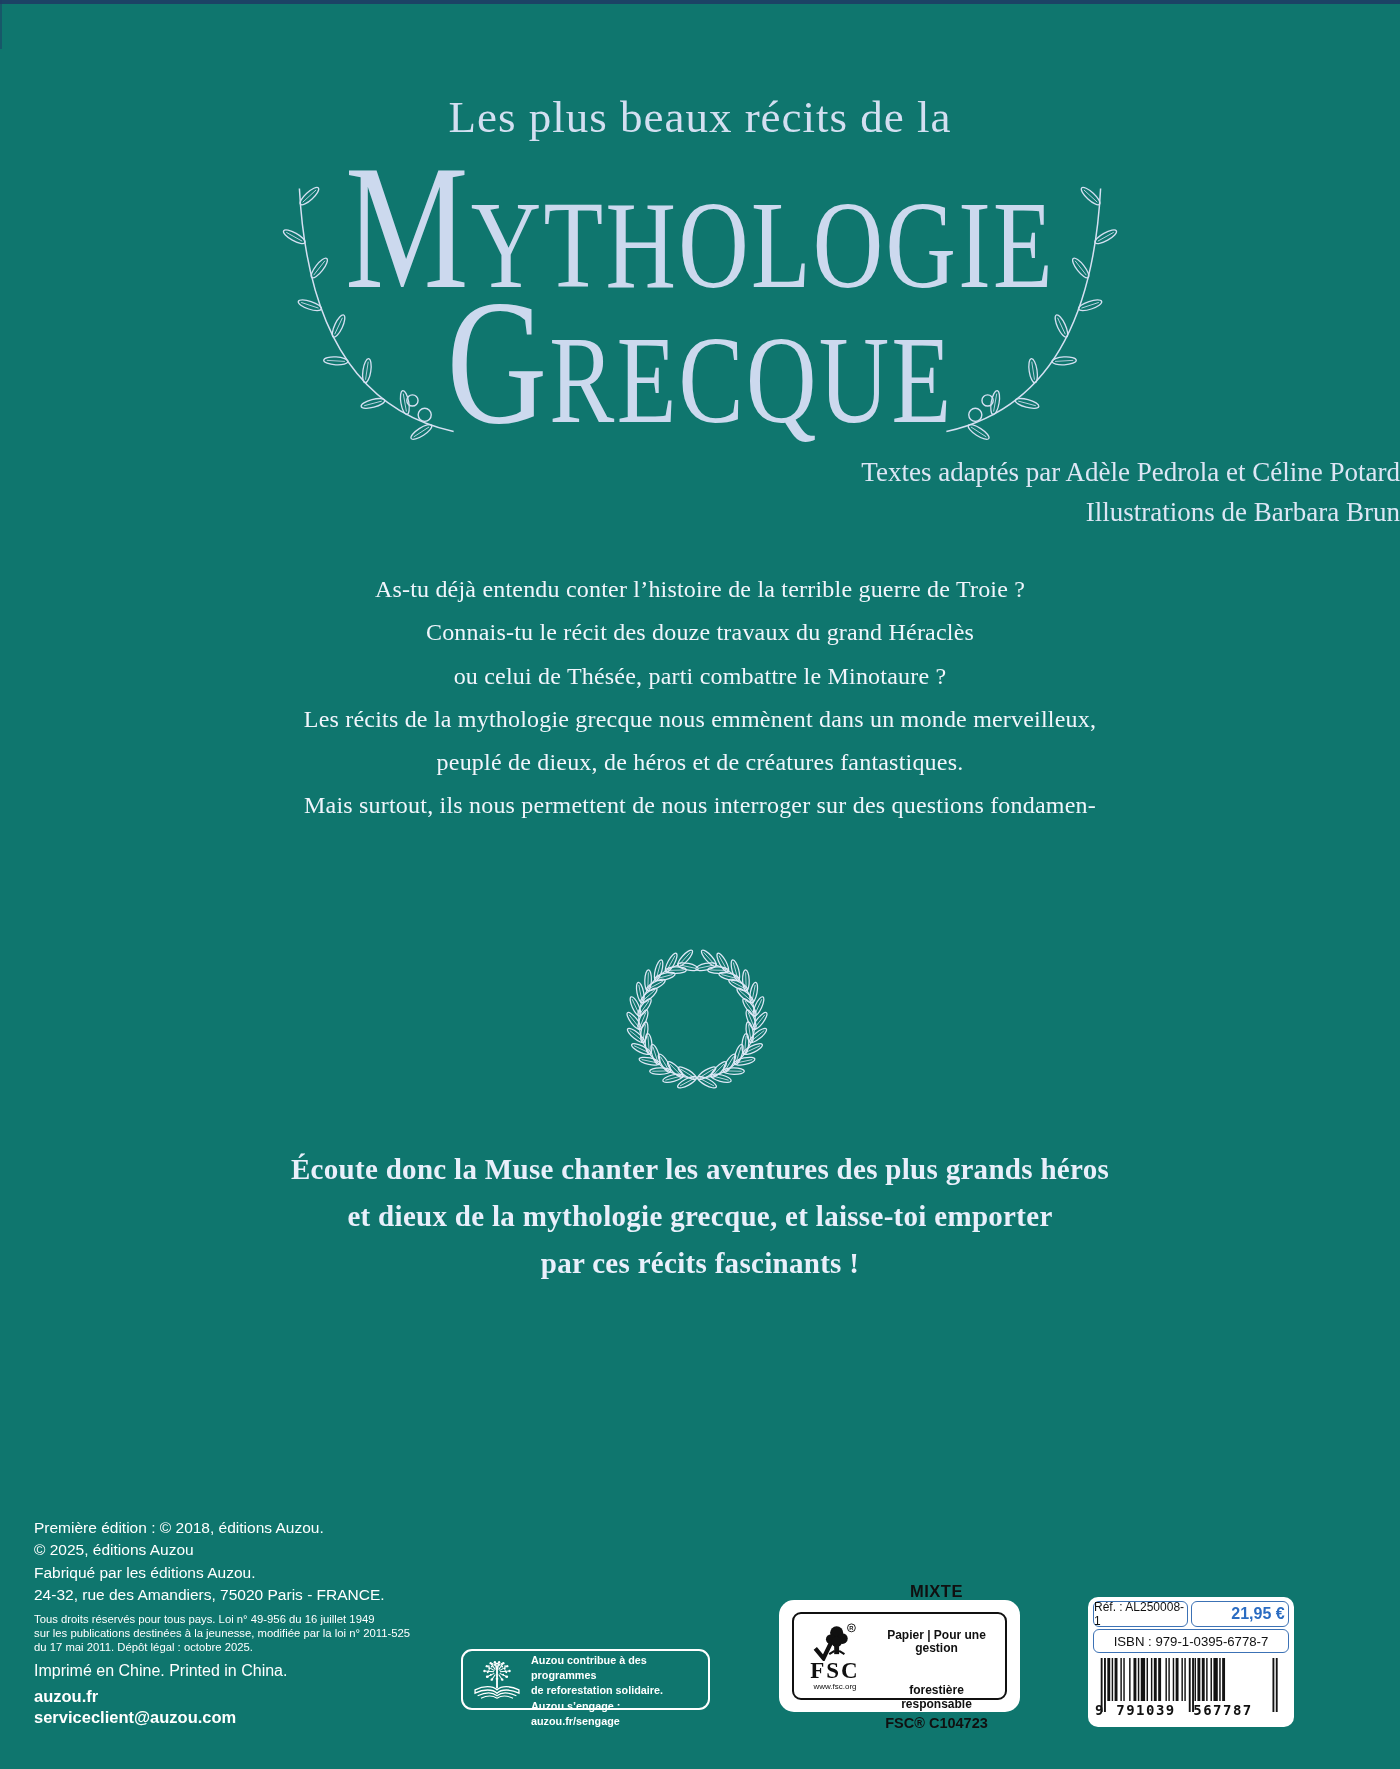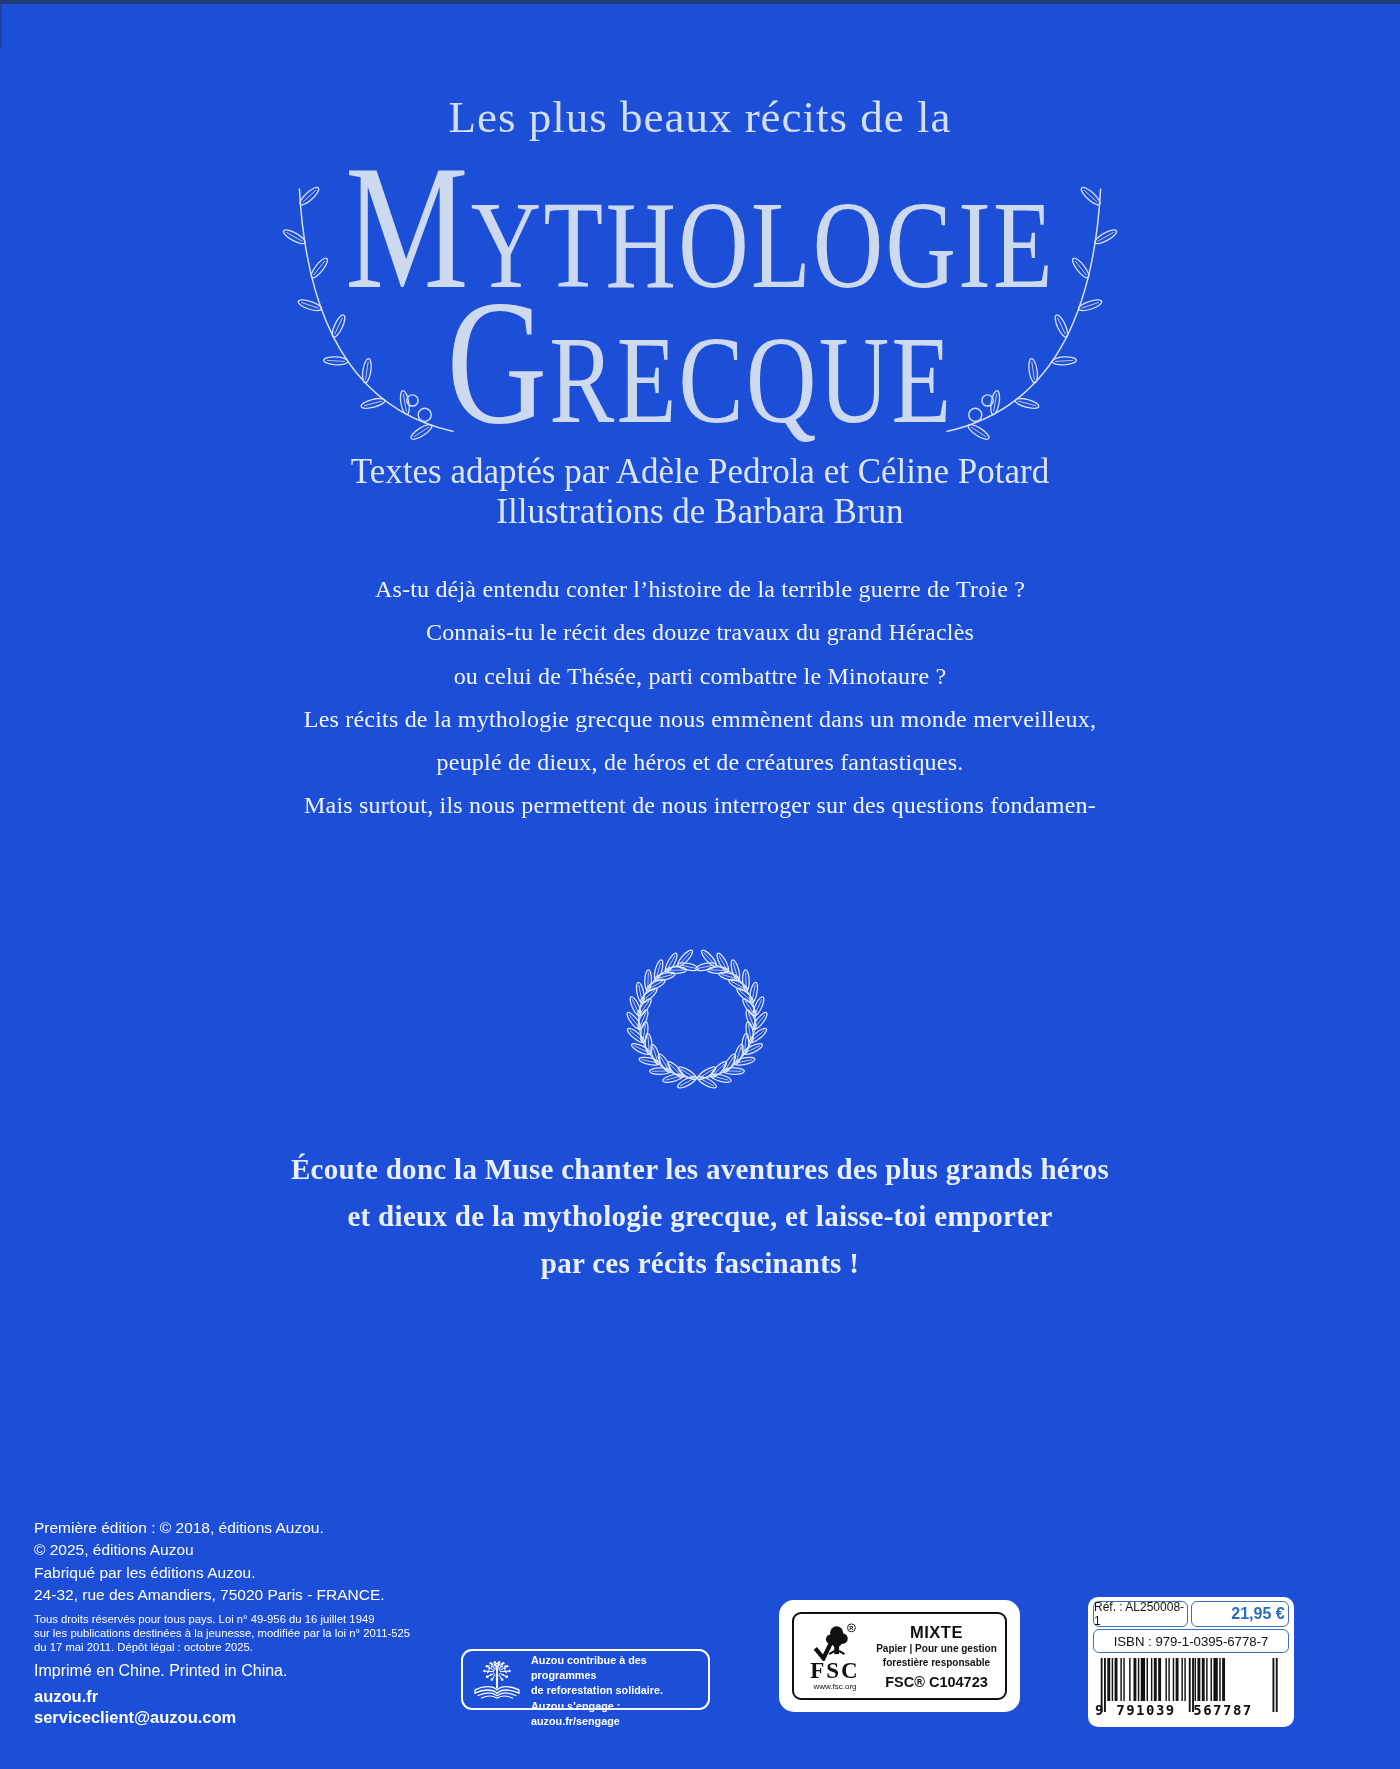--- a/index.html
+++ b/index.html
@@ -1,19 +1,19 @@
 <!DOCTYPE html>
 <html><head>
 <meta charset="utf-8">
 <style>
   html,body{margin:0;padding:0;background:#2c3e50;}
   .page{
     position:relative;
     width:1400px;height:1769px;
-    background:#1d4ed8;
+    background:#0f766e;
     overflow:hidden;
     font-family:"Liberation Sans","DejaVu Sans",sans-serif;
   }
   .scan-edge-top{position:absolute;top:0;left:0;right:0;height:4px;background:#1f3a64;opacity:.85;}
   .scan-edge-left{position:absolute;top:0;left:0;bottom:1720px;width:2px;background:#1f3a64;opacity:.5;}
 
   
   .title-block{position:absolute;top:92px;left:0;right:0;text-align:center;}
   .kicker{
     font-family:"Liberation Serif","DejaVu Serif",serif;
@@ -27,23 +27,23 @@
     transform:scaleX(.78);transform-origin:50% 50%;
     margin-top:14px;
   }
   .title-main.second{margin-top:-4px;}
   .branch{position:absolute;top:168px;width:215px;height:285px;}
   .branch.left{left:262px;}
   .branch.right{left:923px;}
 
   
   .credits{
-    position:absolute;top:452px;left:0;right:0;text-align:center;
+    position:absolute;top:452px;left:0;right:0;text-align:right;
     font-family:"Liberation Serif","DejaVu Serif",serif;
-    font-size:35px;line-height:40px;color:#dde6f5;
+    font-size:27px;line-height:40px;color:#dde6f5;
   }
 
   
   .blurb{
     position:absolute;top:568px;left:60px;right:60px;text-align:center;
     font-family:"Liberation Serif","DejaVu Serif",serif;
     font-size:24px;line-height:43.3px;color:#f1f5fc;letter-spacing:.2px;
   }
 
   
@@ -82,21 +82,21 @@
   .fsc-inner{
     height:100%;border:2.2px solid #101010;border-radius:9px;box-sizing:border-box;
     display:flex;align-items:center;padding:4px 6px;gap:4px;color:#101010;
   }
   .fsc-left{width:70px;text-align:center;}
   .fsc-logo{width:46px;height:40px;display:block;margin:0 auto;}
   .fsc-brand{font-family:"Liberation Serif","DejaVu Serif",serif;font-weight:bold;font-size:23px;line-height:.85;letter-spacing:2px;}
   .fsc-url{font-size:8px;margin-top:1px;}
   .fsc-right{flex:1;text-align:center;}
   .fsc-type{font-weight:bold;font-size:16.5px;letter-spacing:.5px;line-height:20px;}
-  .fsc-desc{font-weight:bold;font-size:10px;line-height:13.6px;}
+  .fsc-desc{font-weight:bold;font-size:12px;line-height:13.6px;margin-top:28px;}
   .fsc-lic{font-weight:bold;font-size:14.5px;margin-top:4px;}
 
   
   .pricebox{
     position:absolute;left:1088px;top:1597px;width:206px;height:130px;
     background:#ffffff;border-radius:10px;box-sizing:border-box;padding:4px 5px;
   }
   .pb-row1{display:flex;gap:3px;height:26px;margin-bottom:2px;}
   .pb-cell{
     border:1.8px solid #3c72b5;border-radius:6px;background:#fff;

